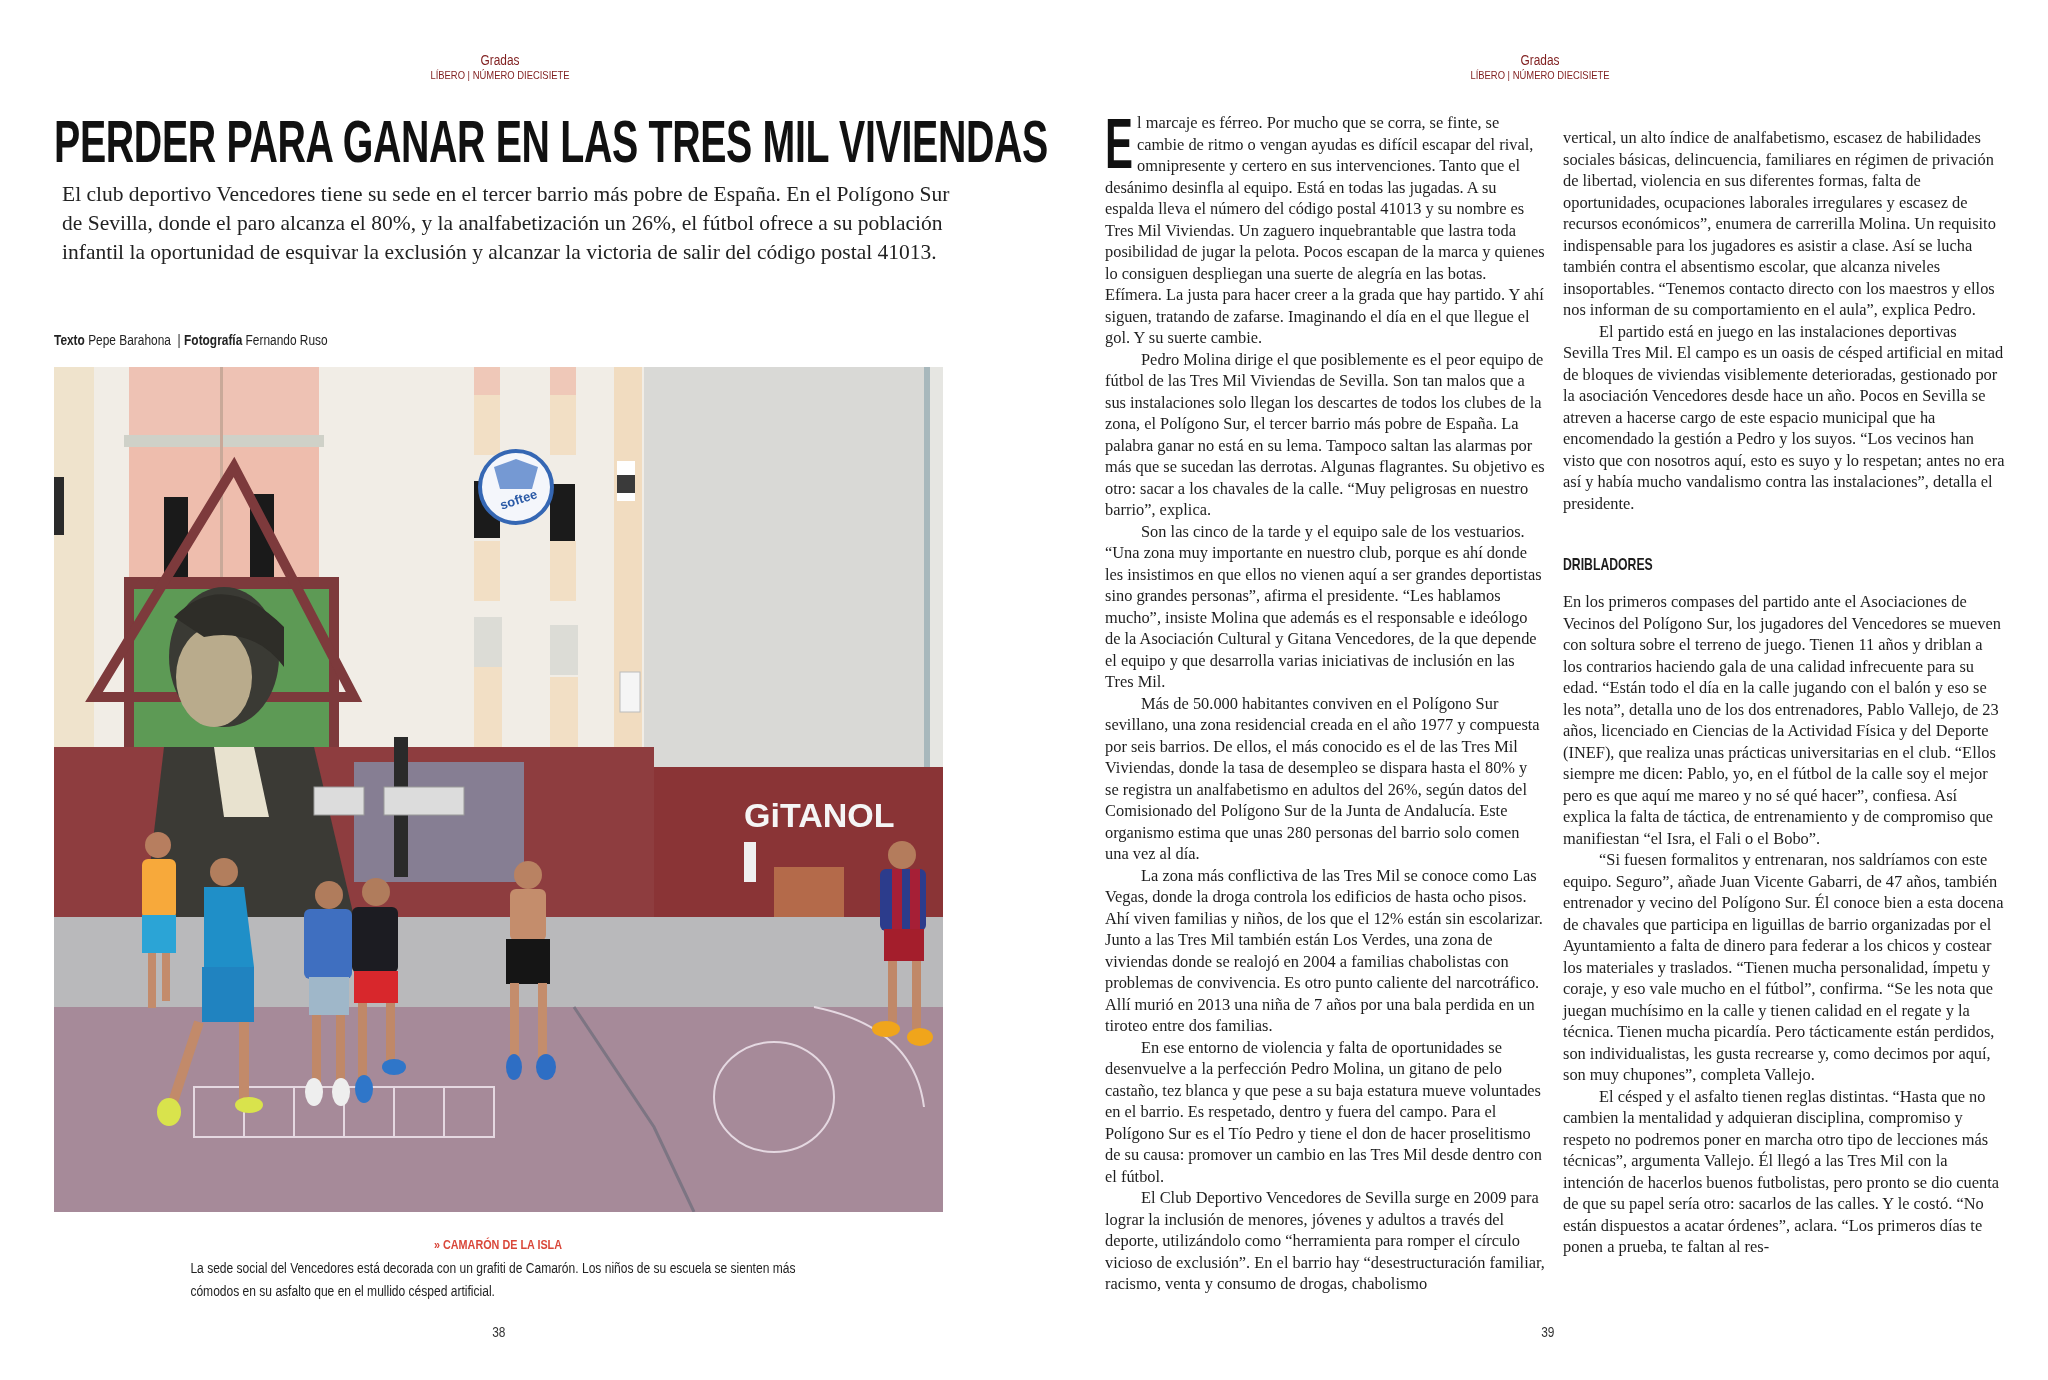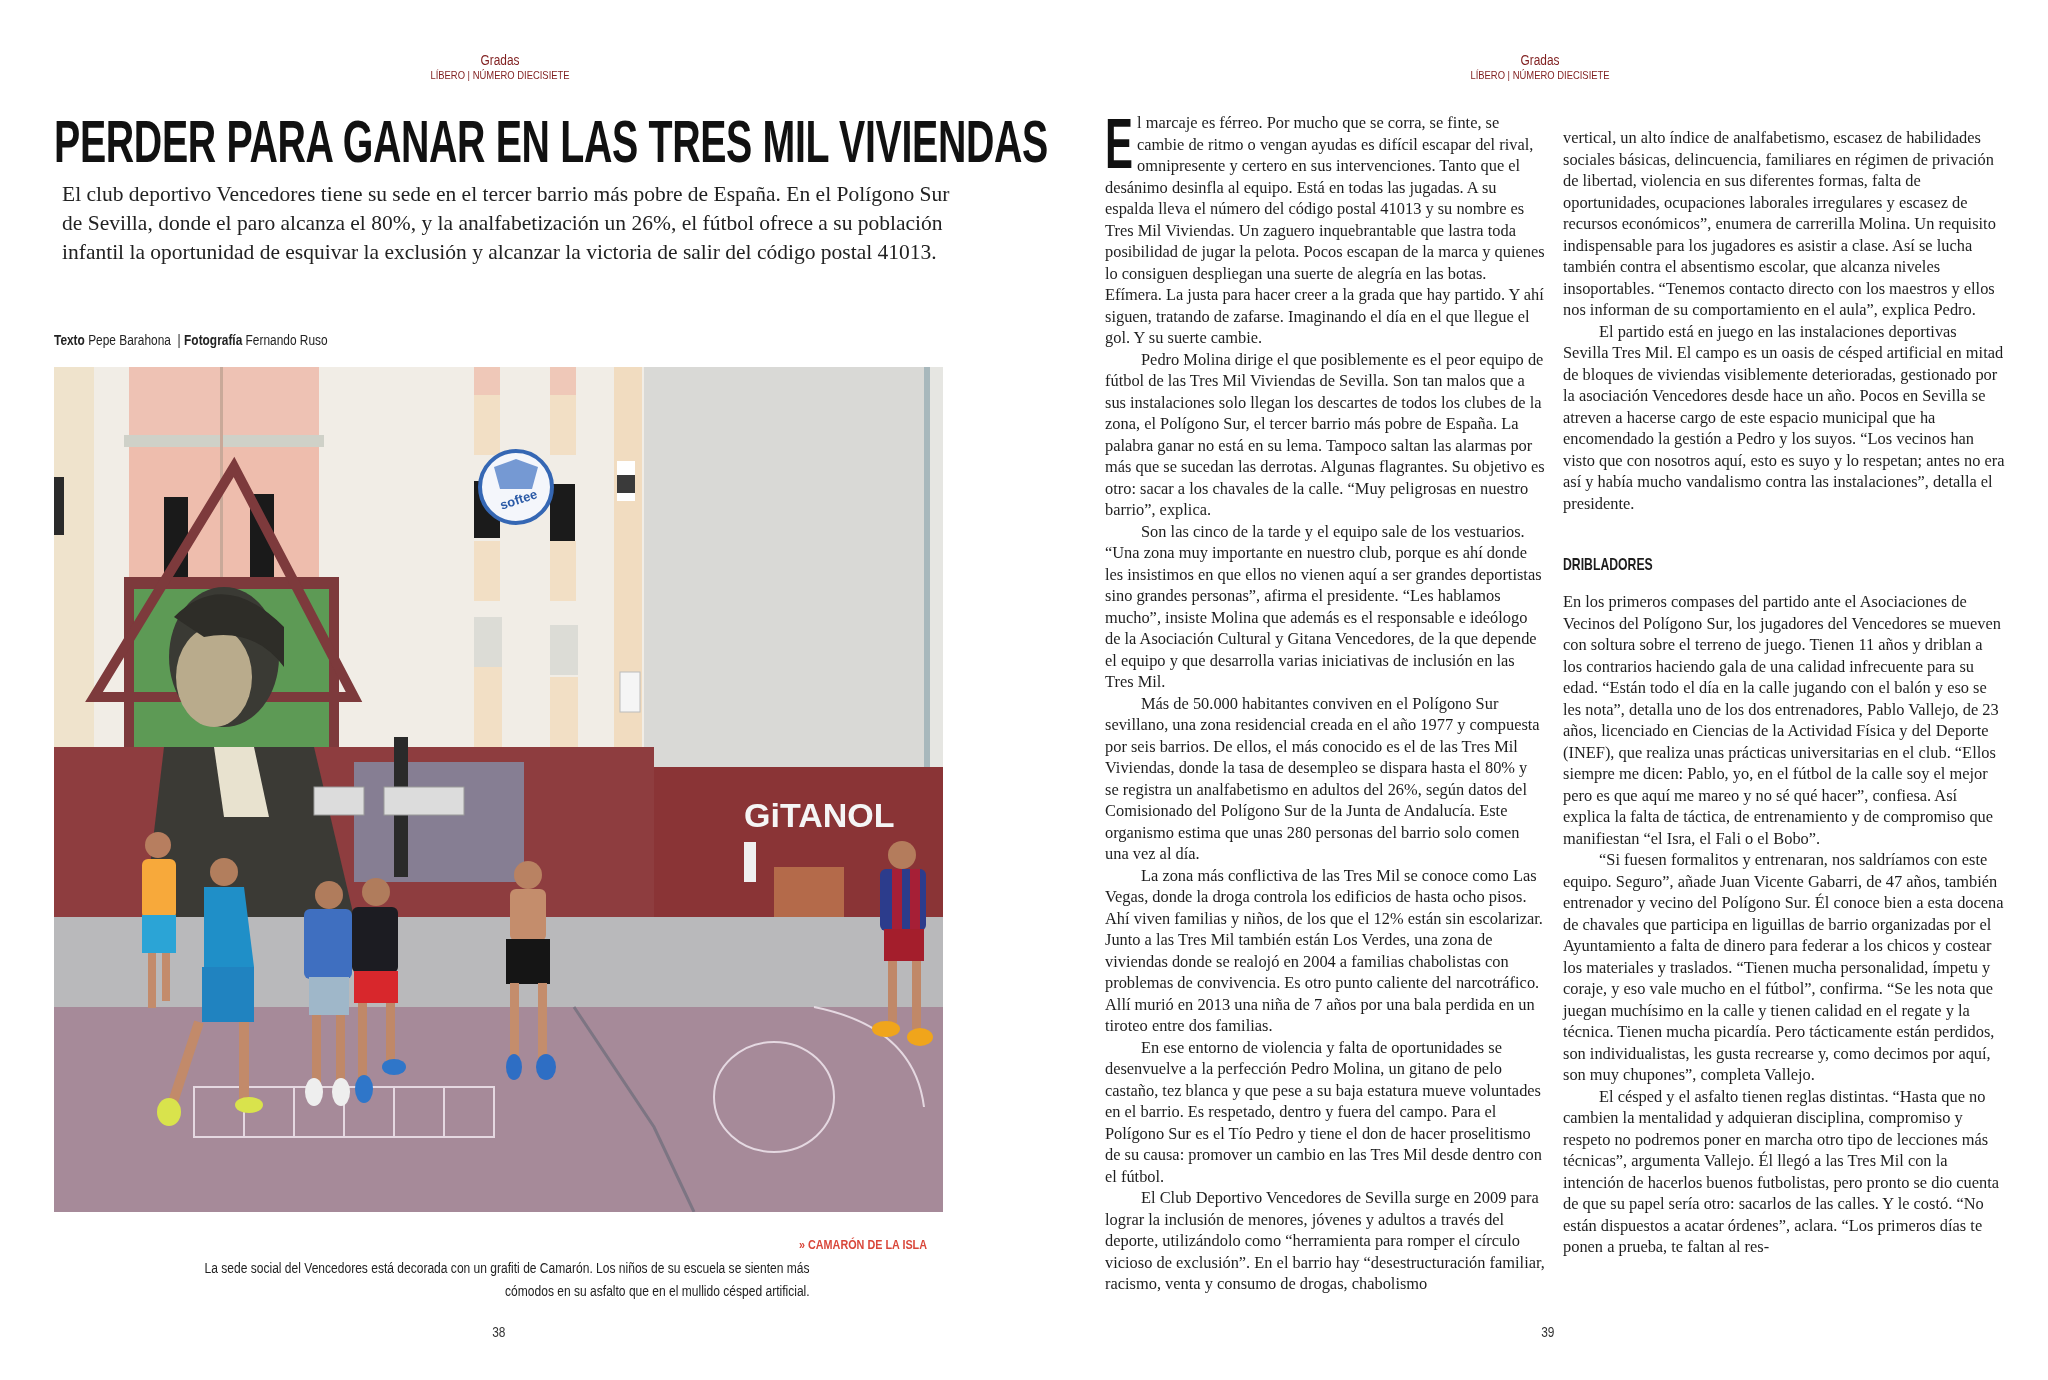--- a/index.html
+++ b/index.html
@@ -28,26 +28,26 @@
     font-family: "Liberation Sans", sans-serif; font-size: 14px; color: #222;
     transform: scaleX(0.85); transform-origin: left top; white-space: nowrap;
   }
   .byline b { font-weight: bold; }
   .byline .sep { padding: 0 4px; }
 
   .photo { position: absolute; left: 54px; top: 367px; width: 889px; height: 845px; overflow: hidden; }
   .photo svg { display: block; width: 100%; height: 100%; }
 
   .caption-kicker {
-    position: absolute; left: 54px; top: 1237px; width: 889px; text-align: right;
+    position: absolute; left: 54px; top: 1237px; width: 889px; text-align: center;
     font-family: "Liberation Sans", sans-serif; font-size: 13.5px; font-weight: bold; color: #d9473a;
   }
   .caption-kicker span { display: inline-block; transform: scaleX(0.8); }
   .caption-text {
-    position: absolute; left: 140px; top: 1257px; width: 720px; text-align: right;
+    position: absolute; left: 140px; top: 1257px; width: 720px; text-align: left;
     font-family: "Liberation Sans", sans-serif; font-size: 14px; line-height: 23px; color: #222;
   }
   .caption-text span { display: inline-block; transform: scaleX(0.86); }
 
   .page-num { position: absolute; top: 1324px; font-family: "Liberation Sans", sans-serif; font-size: 14px; color: #333; transform: scaleX(0.85); }
   #pn-left { left: 491px; }
   #pn-right { left: 1540px; }
 
   .col {
     position: absolute; top: 112px; width: 440px;

